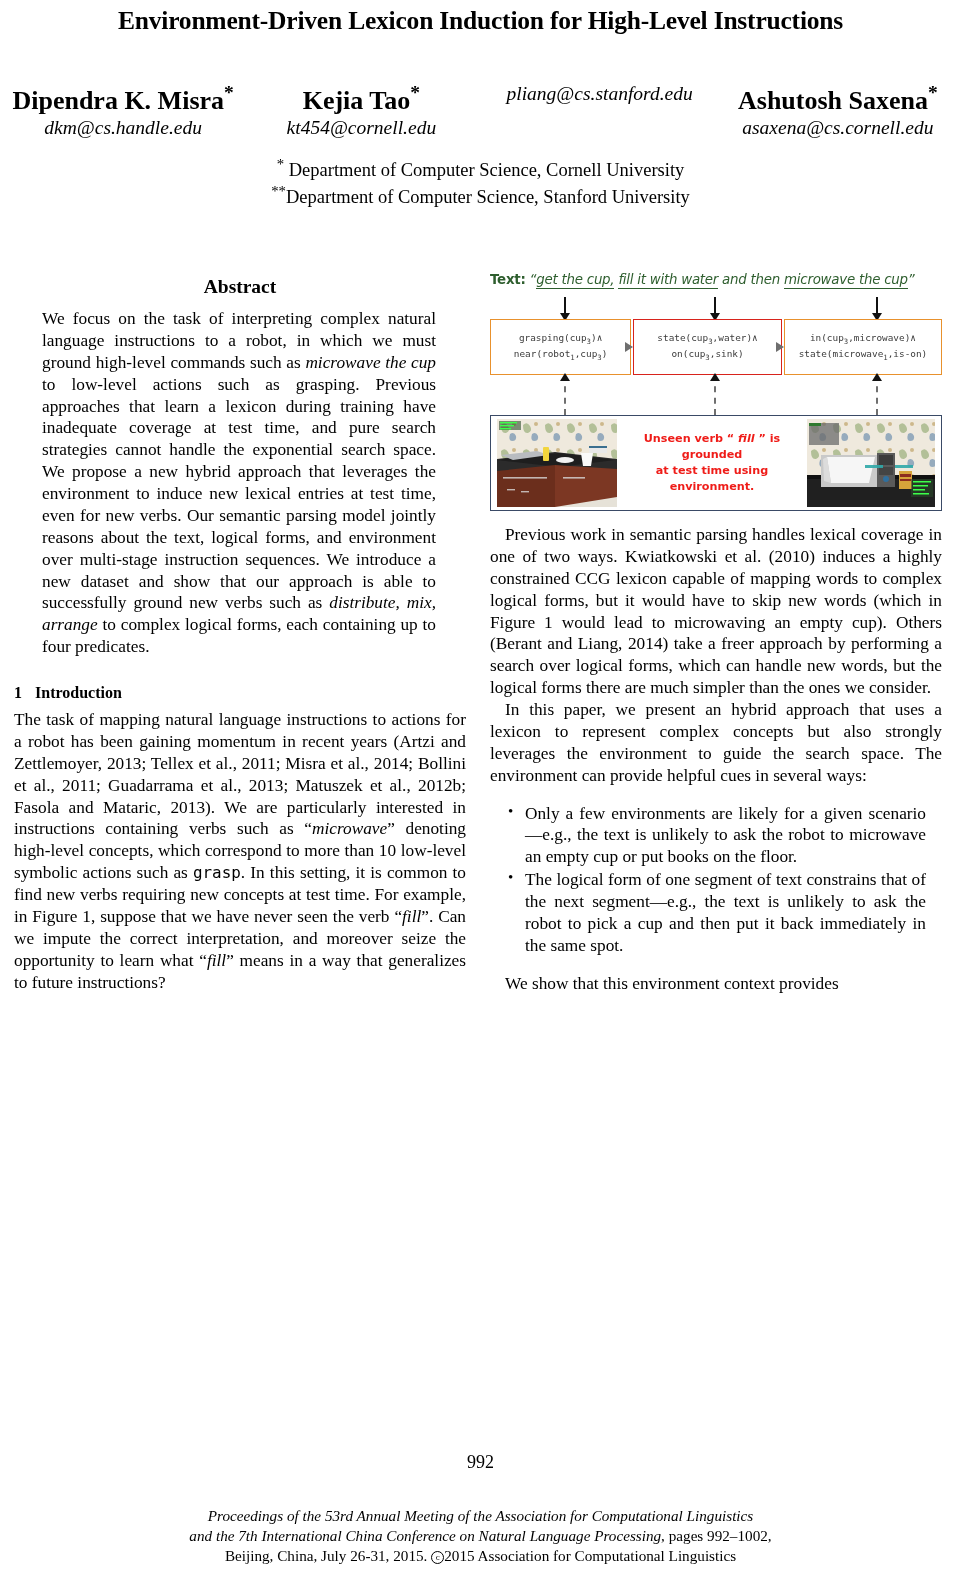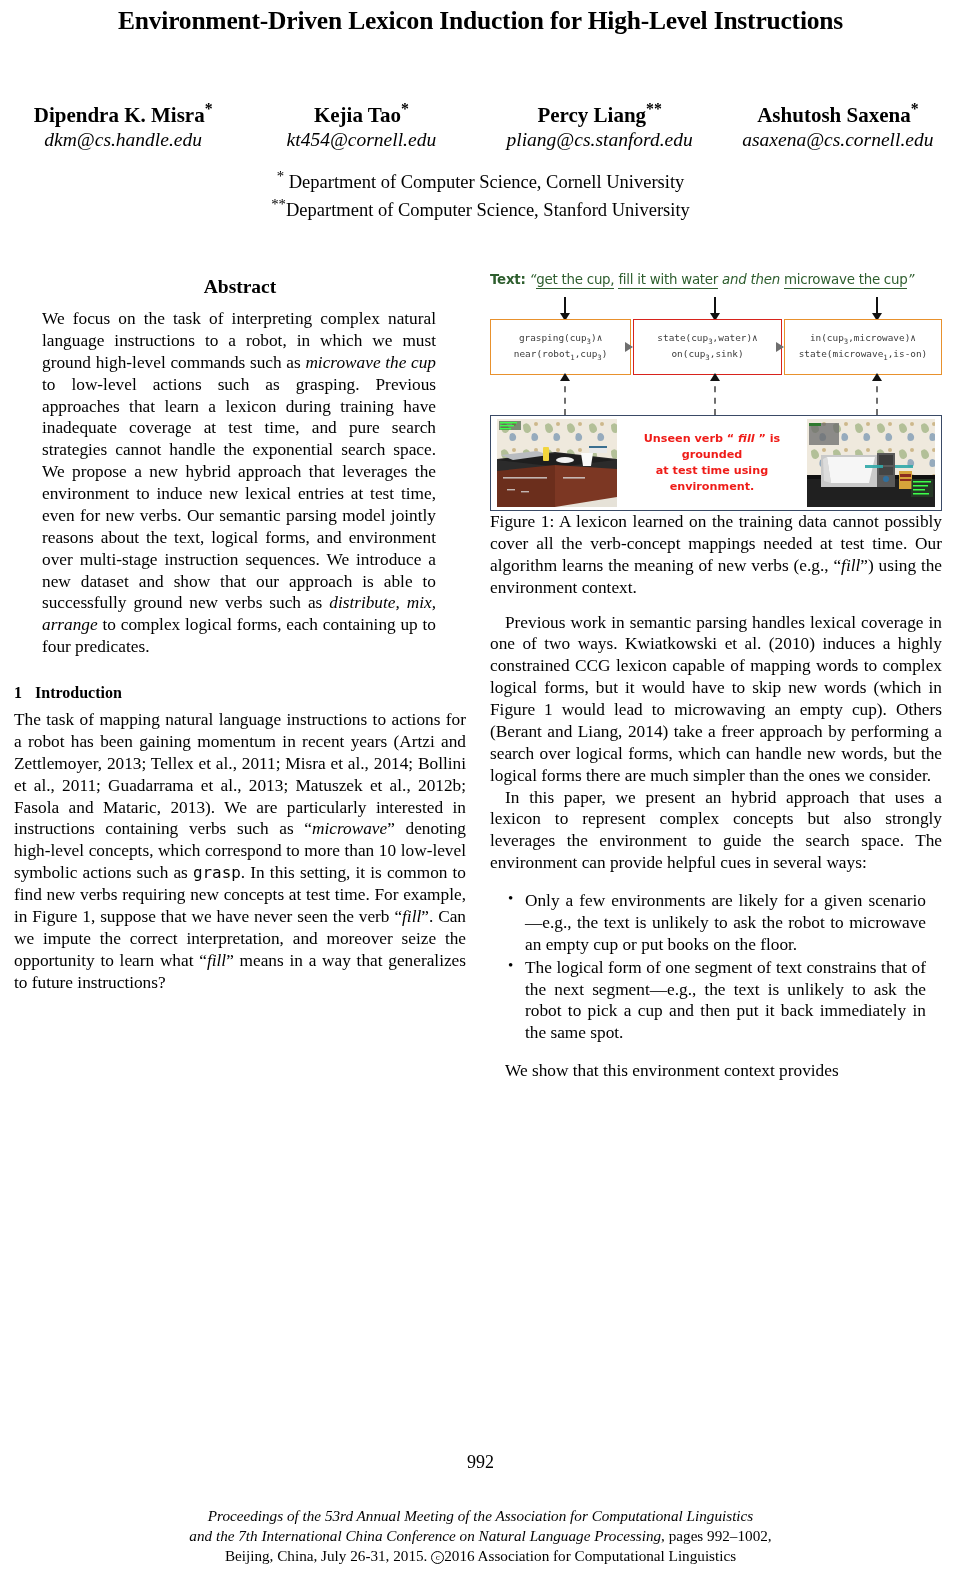--- a/index.html
+++ b/index.html
@@ -30,24 +30,23 @@
     display: flex;
     justify-content: space-between;
     align-items: flex-start;
     margin: 46px 4px 0 4px;
   }
   .author-block {
     text-align: center;
     flex: 1 1 0;
   }
   .author-name {
-    font-size: 21px;
+    font-size: 26px;
     font-weight: bold;
     white-space: nowrap;
-    margin-top: 18px;
   }
   .author-name sup { font-size: 0.75em; font-weight: bold; }
   .author-email {
     font-size: 19.5px;
     font-style: italic;
     white-space: nowrap;
     margin-top: 1px;
   }
 
   .affiliations {
@@ -130,20 +129,21 @@
     font-family: "DejaVu Sans", "Liberation Sans", sans-serif;
     font-size: 13.4px;
     color: #2e5e2e;
     white-space: nowrap;
     margin: 0 0 10px 0;
     letter-spacing: -0.25px;
   }
   .fig-textline .lbl { font-weight: bold; font-style: normal; }
   .fig-textline .q { font-style: italic; }
   .fig-textline .seg {
+    font-style: italic;
     border-bottom: 1.6px solid #2e5e2e;
     padding-bottom: 1px;
   }
 
   .lf-row {
     display: flex;
     align-items: stretch;
     justify-content: space-between;
     position: relative;
     height: 56px;
@@ -301,21 +301,20 @@
 <div class="authors-row">
   <div class="author-block">
     <div class="author-name"><span>Dipendra K. Misra</span><sup>*</sup></div>
     <div class="author-email">dkm@cs.handle.edu</div>
   </div>
   <div class="author-block">
     <div class="author-name"><span>Kejia Tao</span><sup>*</sup></div>
     <div class="author-email">kt454@cornell.edu</div>
   </div>
   <div class="author-block">
-    <div class="author-name"><span>Percy Liang</span><sup>**</sup></div>
     <div class="author-email">pliang@cs.stanford.edu</div>
   </div>
   <div class="author-block">
     <div class="author-name"><span>Ashutosh Saxena</span><sup>*</sup></div>
     <div class="author-email">asaxena@cs.cornell.edu</div>
   </div>
 </div>
 
 <div class="affiliations">
   <div><span class="sup">*</span><span> Department of Computer Science, Cornell University</span></div>
@@ -440,33 +439,32 @@
             <rect x="93" y="60" width="11" height="2" fill="#8c2b1e"></rect>
             <rect x="104" y="60" width="22" height="18" fill="#2a4a2a" opacity="0.6"></rect>
             <rect x="106" y="62" width="18" height="1.5" fill="#3dff4a"></rect>
             <rect x="106" y="66" width="15" height="1.5" fill="#3dff4a"></rect>
             <rect x="106" y="70" width="12" height="1.5" fill="#3dff4a"></rect>
             <rect x="106" y="74" width="16" height="1.5" fill="#3dff4a"></rect>
           </svg>
         </div>
       </div>
 
-      <p class="just fig-caption"><span>Figure 1: A lexicon learned on the training data cannot possibly cover all the verb-concept mappings needed at test time. Our algorithm learns the meaning of new verbs (e.g., “</span><i>fill</i><span>”) using the environment context.</span></p>
     </div>
 
     <p class="just indent gap">Previous work in semantic parsing handles lexical coverage in one of two ways. Kwiatkowski et al. (2010) induces a highly constrained CCG lexicon capable of mapping words to complex logical forms, but it would have to skip new words (which in Figure 1 would lead to microwaving an empty cup). Others (Berant and Liang, 2014) take a freer approach by performing a search over logical forms, which can handle new words, but the logical forms there are much simpler than the ones we consider.</p>
     <p class="just indent">In this paper, we present an hybrid approach that uses a lexicon to represent complex concepts but also strongly leverages the environment to guide the search space. The environment can provide helpful cues in several ways:</p>
 
     <ul class="bullets">
       <li>Only a few environments are likely for a given scenario—e.g., the text is unlikely to ask the robot to microwave an empty cup or put books on the floor.</li>
       <li>The logical form of one segment of text constrains that of the next segment—e.g., the text is unlikely to ask the robot to pick a cup and then put it back immediately in the same spot.</li>
     </ul>
 
     <p class="just indent">We show that this environment context provides</p>
   </div>
 </div>
 
 <div class="pagenum">992</div>
 <div class="footer">
   <div class="it">Proceedings of the 53rd Annual Meeting of the Association for Computational Linguistics</div>
   <div><span class="it">and the 7th International China Conference on Natural Language Processing</span><span>, pages 992–1002,</span></div>
-  <div><span>Beijing, China, July 26-31, 2015. </span><span class="copy">c</span><span>2016 Association for Computational Linguistics</span></div>
+  <div><span>Beijing, China, July 26-31, 2015. </span><span class="copy">c</span><span>2015 Association for Computational Linguistics</span></div>
 </div>
 
 </body></html>

